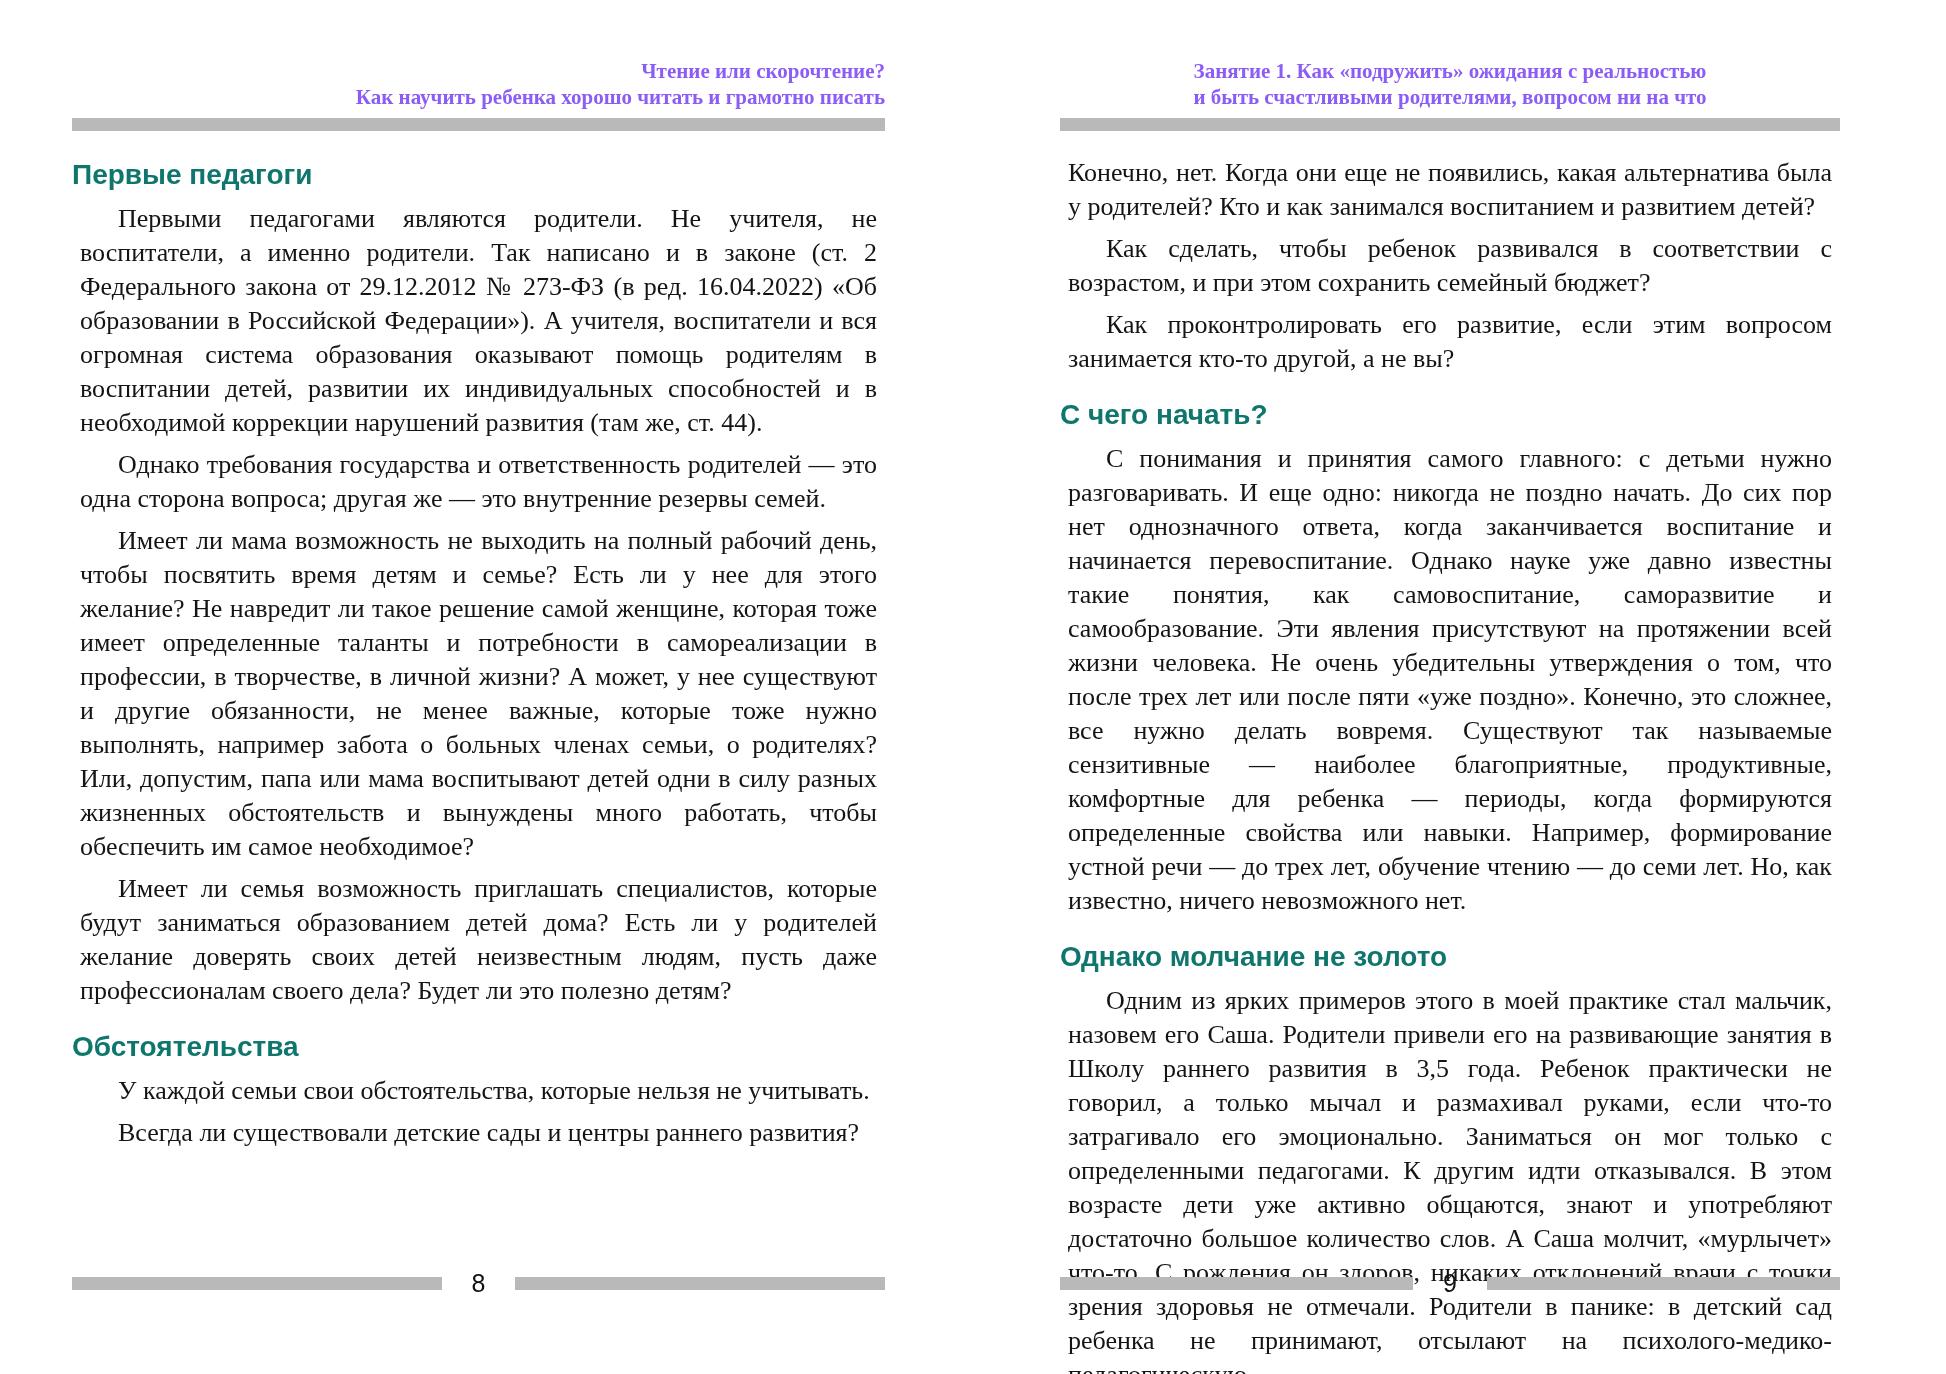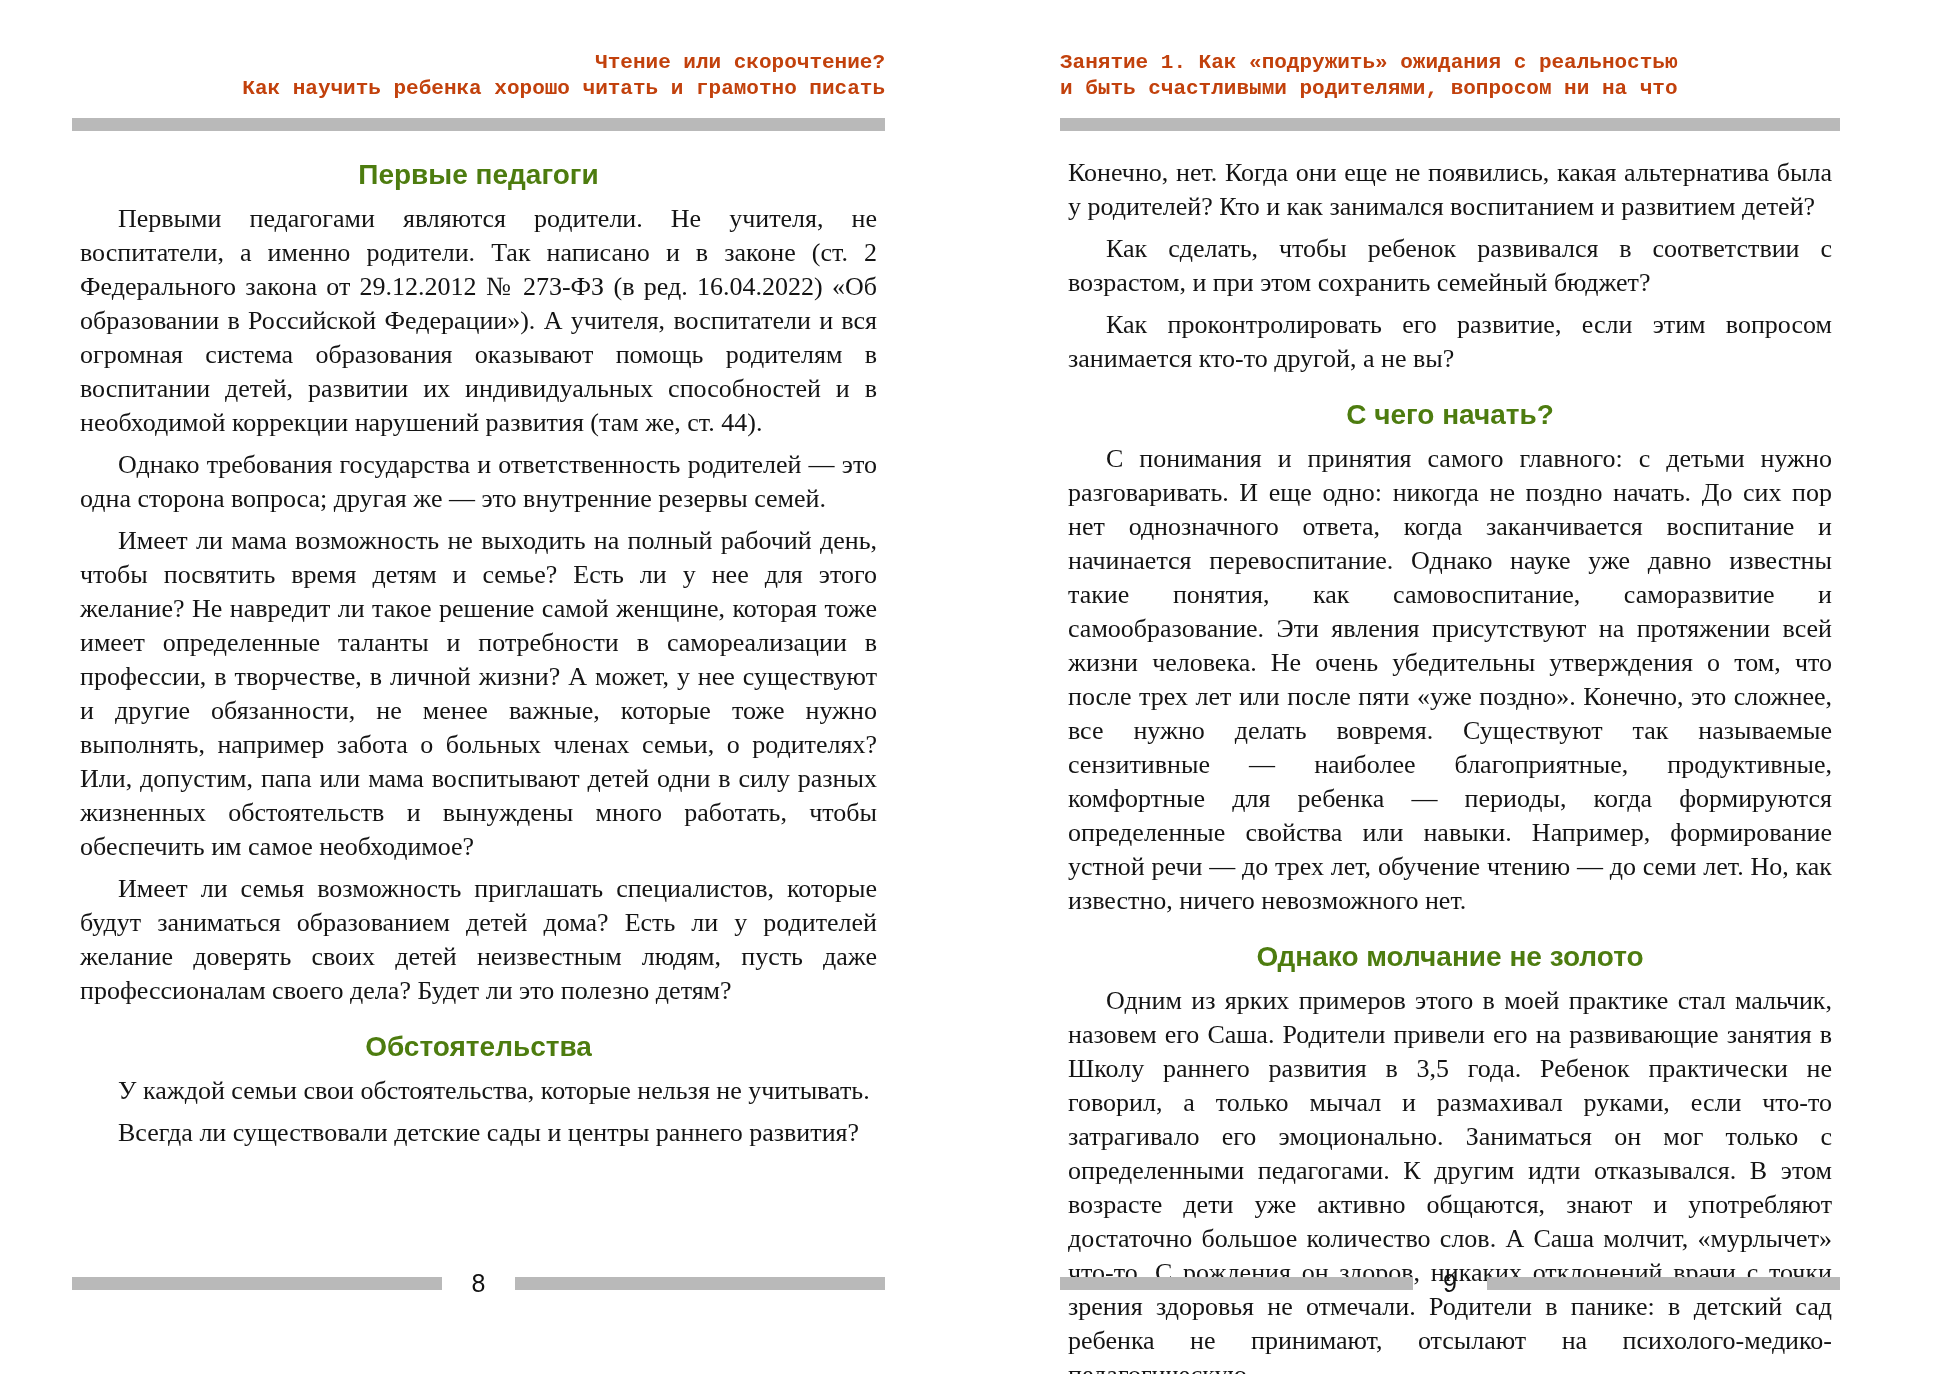--- a/index.html
+++ b/index.html
@@ -11,29 +11,29 @@
     overflow: hidden;
     font-family: "Liberation Serif", serif;
     color: #141414;
   }
   .page { position: absolute; top: 0; bottom: 0; }
   .page-left  { left: 72px;  width: 813px; }
   .page-right { left: 1060px; width: 780px; }
 
   .running-head {
     position: absolute;
-    top: 50px; left: 0; right: 0;
-    font-family: Liberation Mono, monospace;
+    top: 58px; left: 0; right: 0;
+    font-family: Liberation Serif, serif;
     font-weight: 700;
     font-size: 21px;
     line-height: 26px;
-    color: #c2410c;
+    color: #8b5cf6;
   }
   .rh-right { text-align: right; }
-  .rh-left  { text-align: left; }
+  .rh-left  { text-align: center; }
 
   .head-rule {
     position: absolute;
     top: 118px; left: 0; right: 0;
     height: 13px;
     background: #b9b9b9;
   }
 
   .page-body {
     position: absolute;
@@ -43,22 +43,21 @@
     text-align: justify;
   }
   .body-paragraph { margin: 8px; text-indent: 38px; }
   .body-paragraph.no-indent { text-indent: 0; }
 
   .section-heading {
     font-family: "Liberation Sans", sans-serif;
     font-weight: 700;
     font-size: 28px;
     line-height: 34px;
-    text-align: center;
-    color: #4d7c0f;
+    color: #0f766e;
     margin: 22px 0 10px 0;
   }
   .page-body .section-heading:first-child { margin-top: 10px; }
 
   .page-footer {
     position: absolute;
     top: 1271px; left: 0; right: 0;
     display: flex;
     align-items: center;
     gap: 30px;

